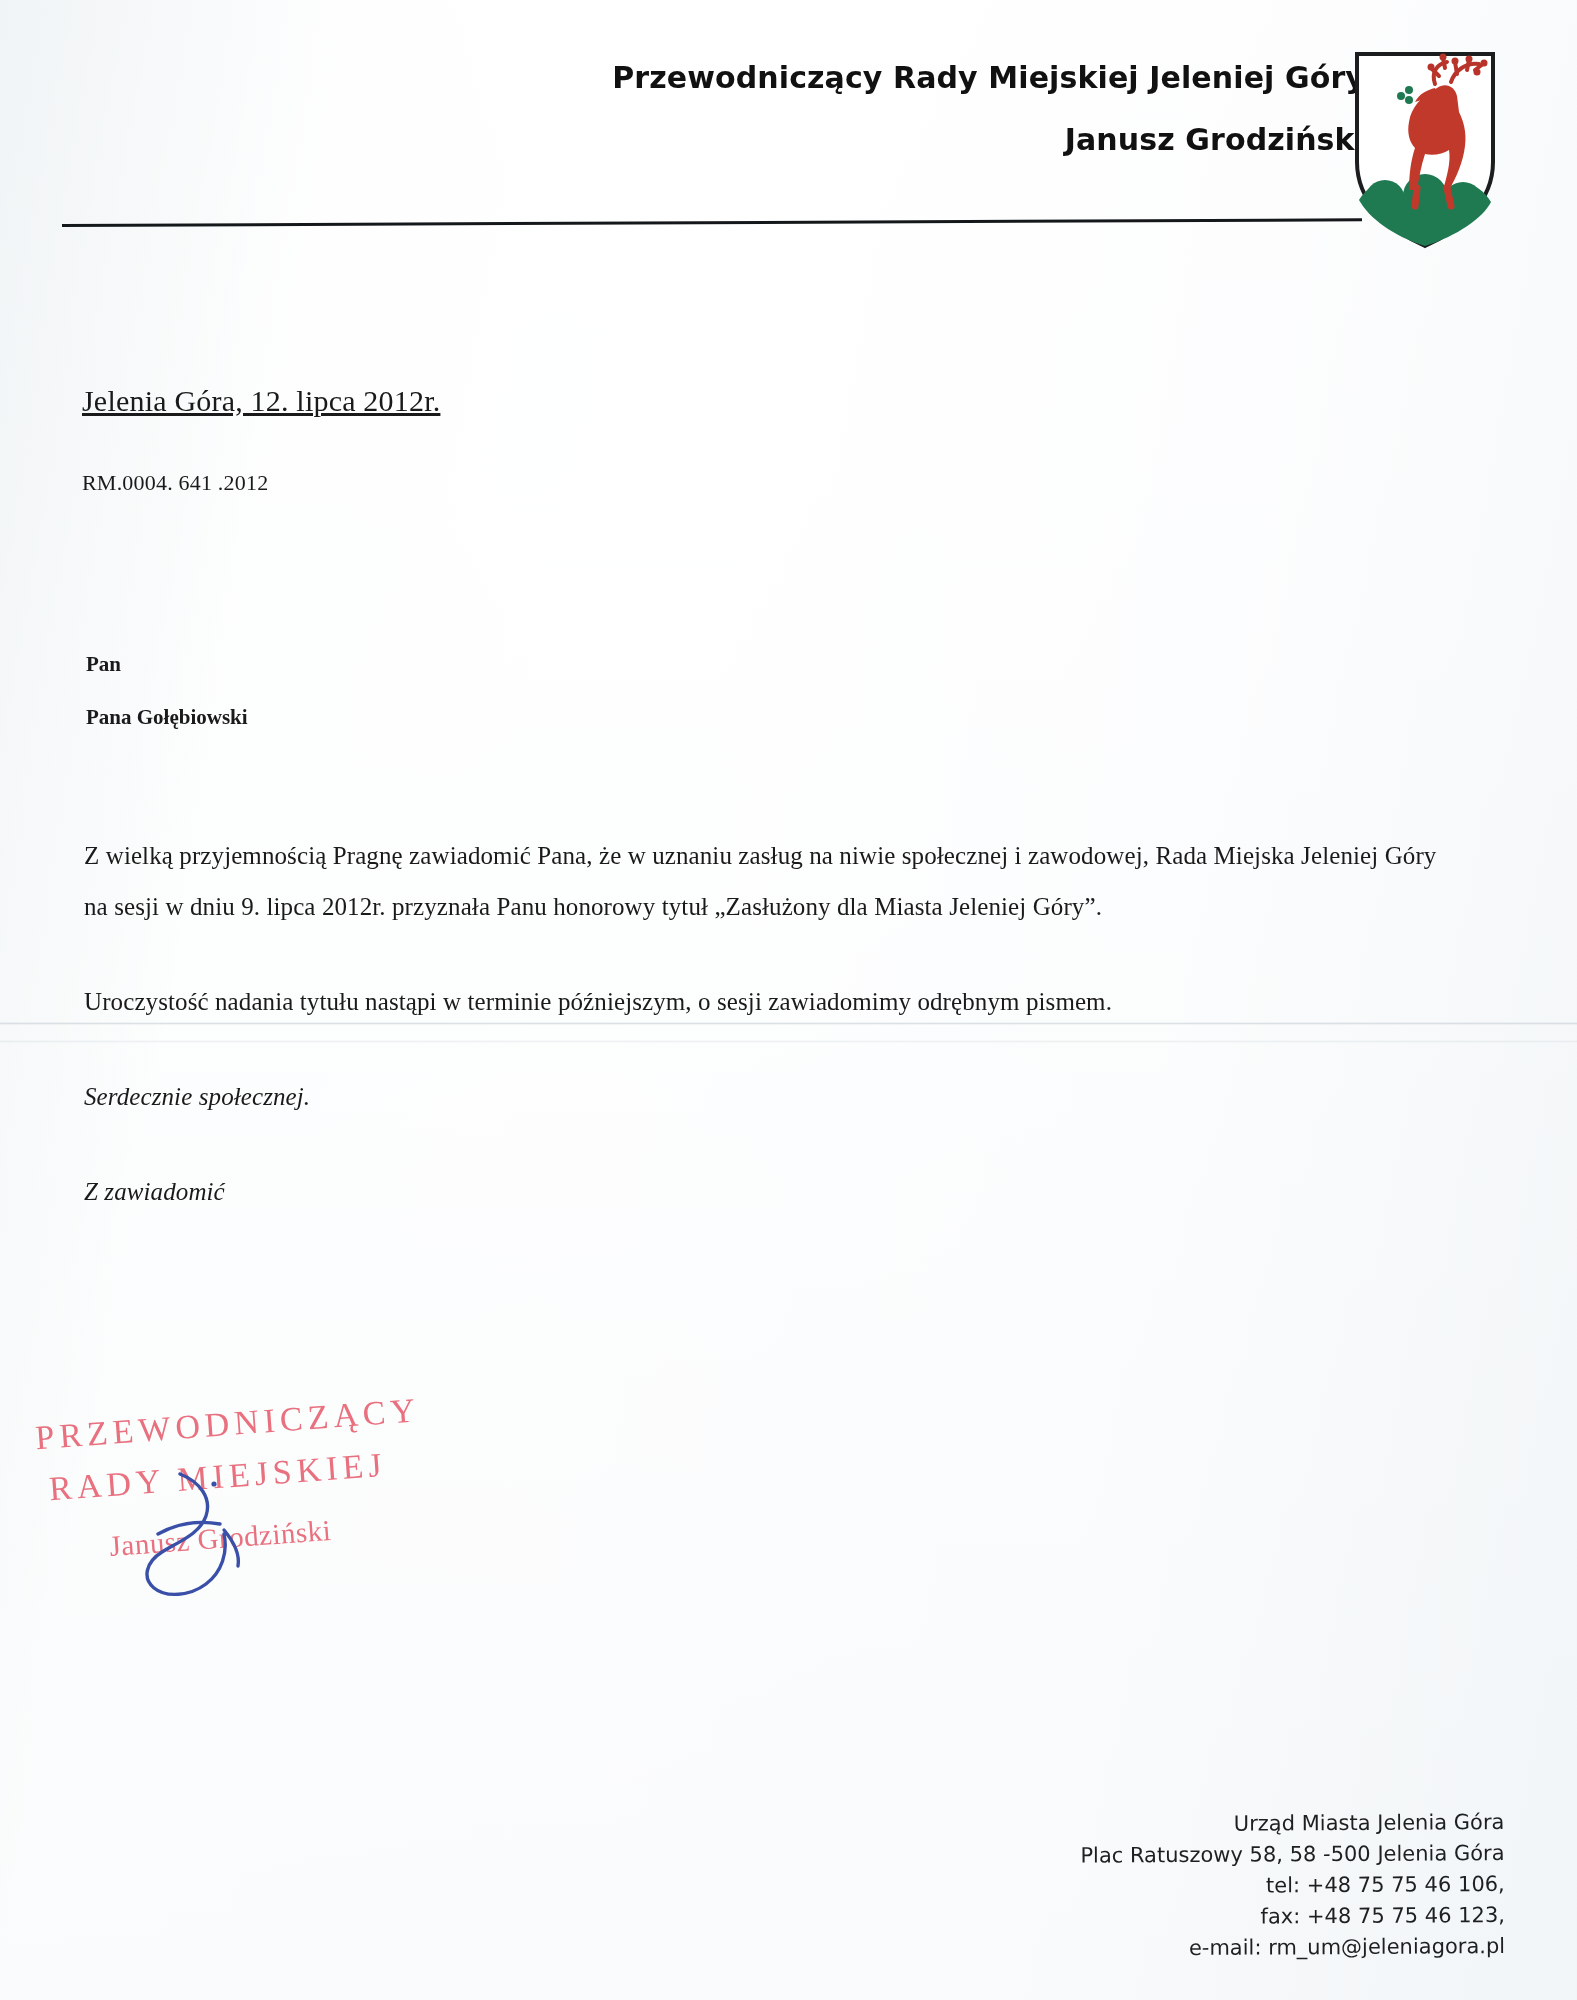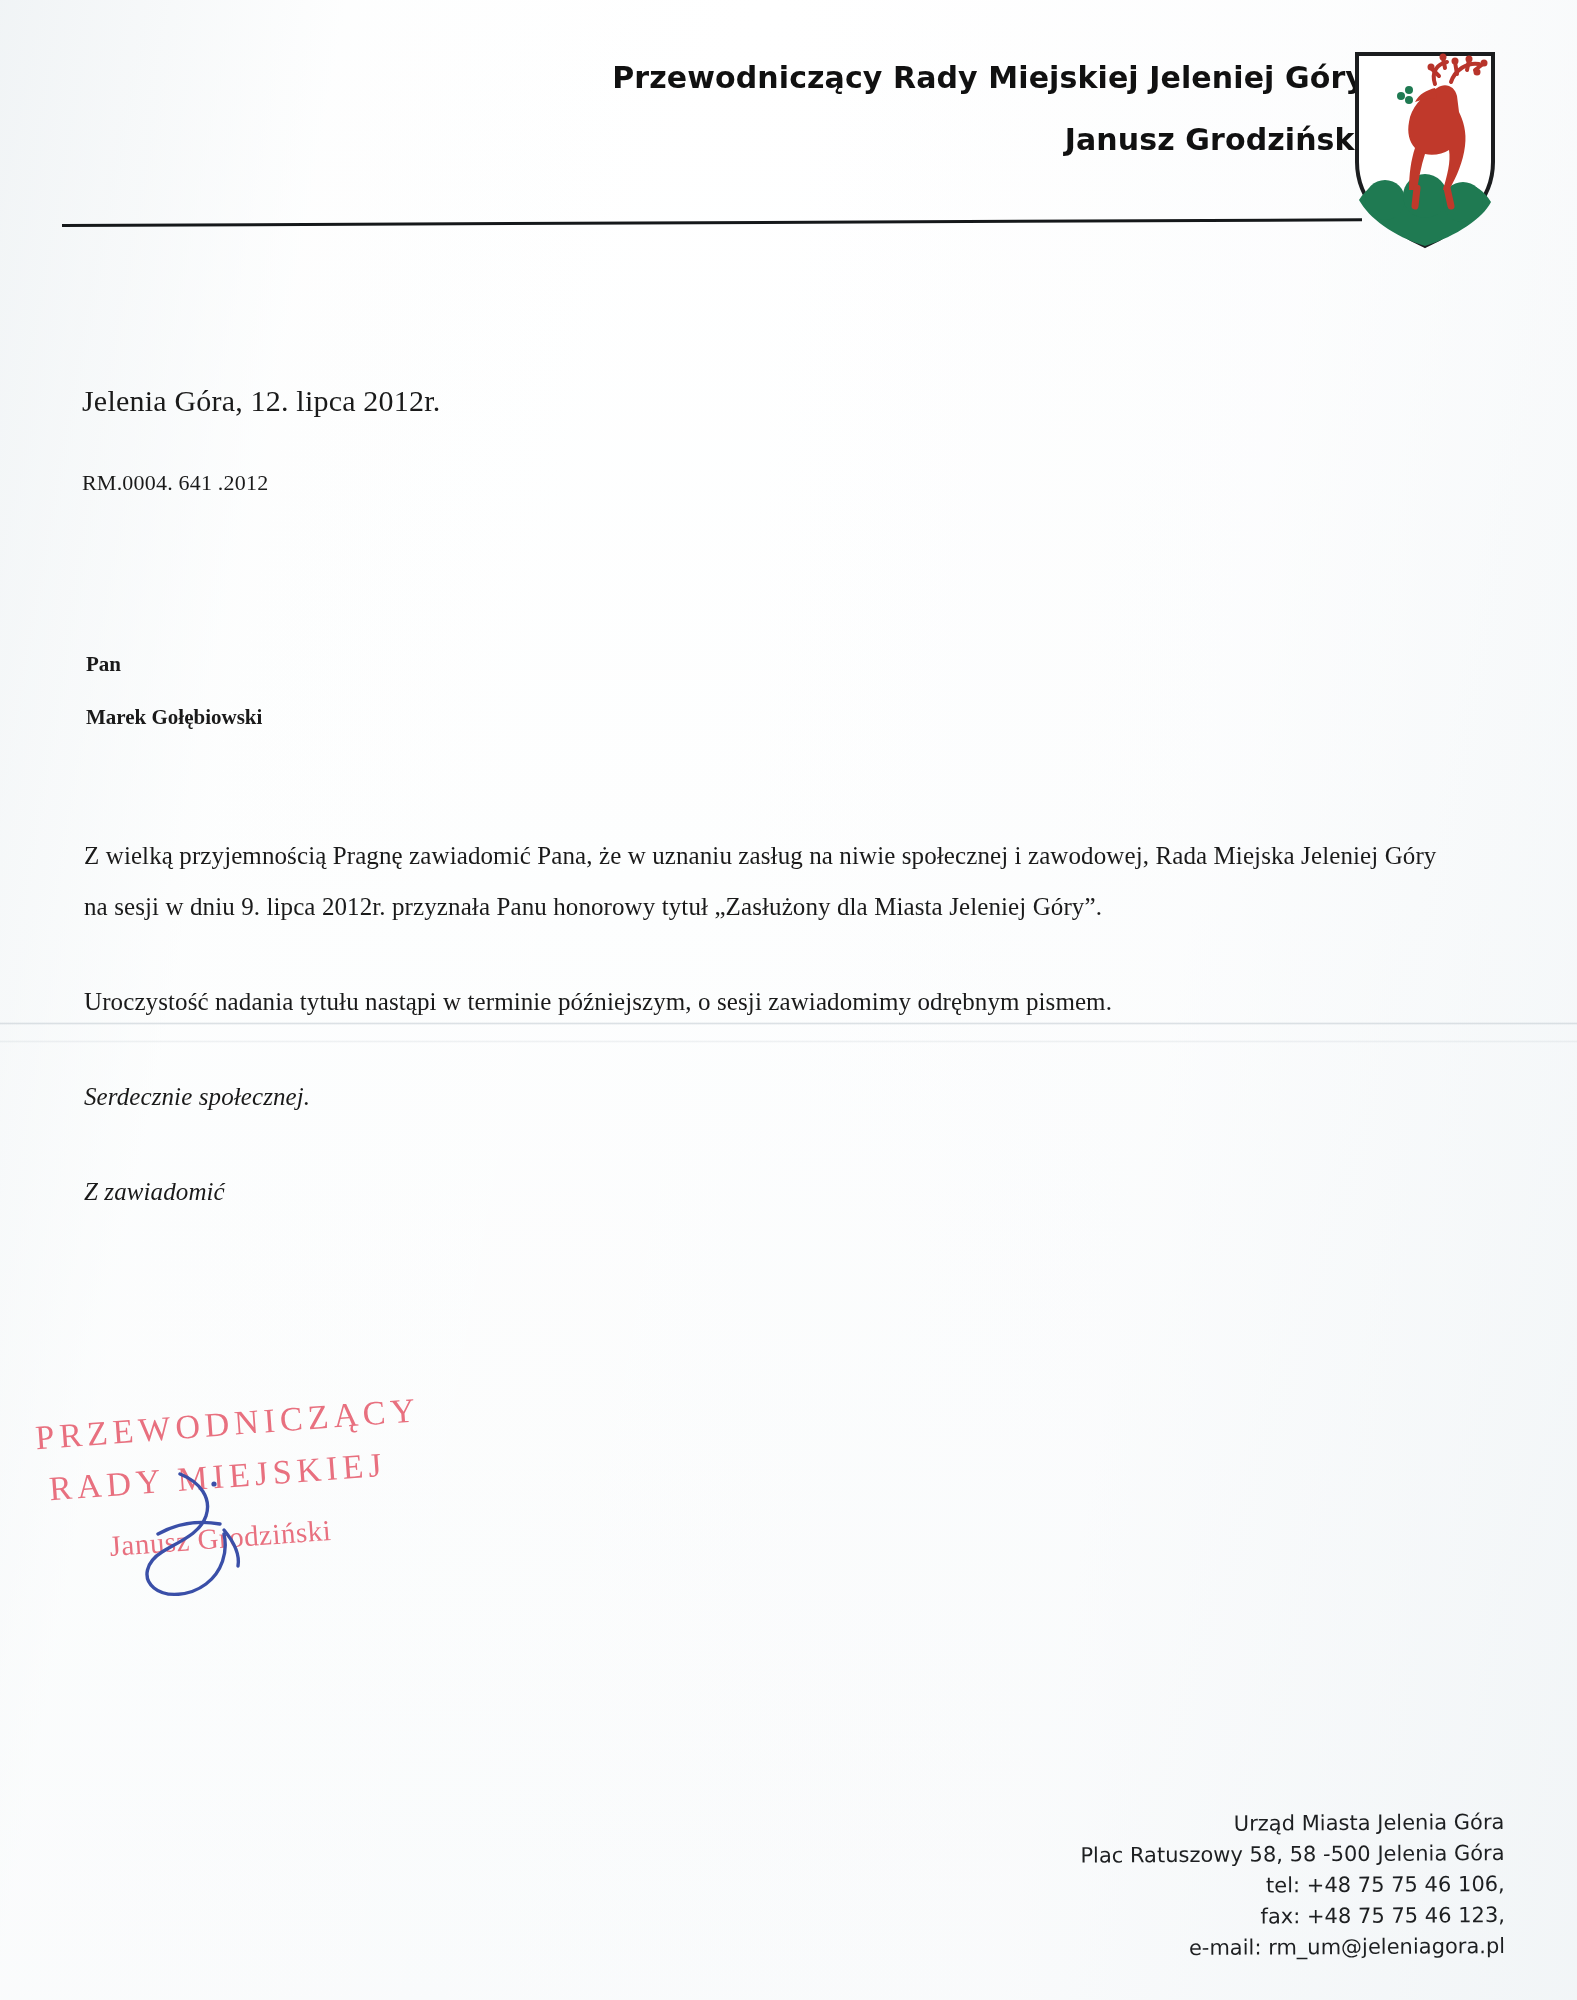--- a/index.html
+++ b/index.html
@@ -89,20 +89,21 @@
   }
 
   
   .place-date {
     position: absolute;
     left: 82px;
     top: 384px;
     font-size: 30px;
     letter-spacing: .2px;
     white-space: nowrap;
+    text-decoration: underline;
   }
   .ref-no {
     position: absolute;
     left: 82px;
     top: 470px;
     font-size: 22px;
     letter-spacing: .2px;
     white-space: nowrap;
   }
   .addressee {
@@ -250,21 +251,21 @@
     </div>
 
     <div class="rule"></div>
   </div>
 
   <div class="place-date">Jelenia Góra, 12. lipca 2012r.</div>
   <div class="ref-no">RM.0004. 641 .2012</div>
 
   <div class="addressee">
     <div>Pan</div>
-    <div>Marek Gołębiowski</div>
+    <div>Pana Gołębiowski</div>
   </div>
 
   <div class="body">
     <p class="para p1">Z wielką przyjemnością Pragnę zawiadomić Pana, że w uznaniu zasług na niwie społecznej i zawodowej, Rada Miejska Jeleniej Góry na sesji w dniu 9. lipca 2012r. przyznała Panu honorowy tytuł „Zasłużony dla Miasta Jeleniej Góry”.</p>
     <p class="para p2">Uroczystość nadania tytułu nastąpi w terminie późniejszym, o sesji zawiadomimy odrębnym pismem.</p>
     <p class="para italic">Serdecznie społecznej.</p>
     <p class="para italic">Z zawiadomić</p>
   </div>
 
   <div class="stamp">

